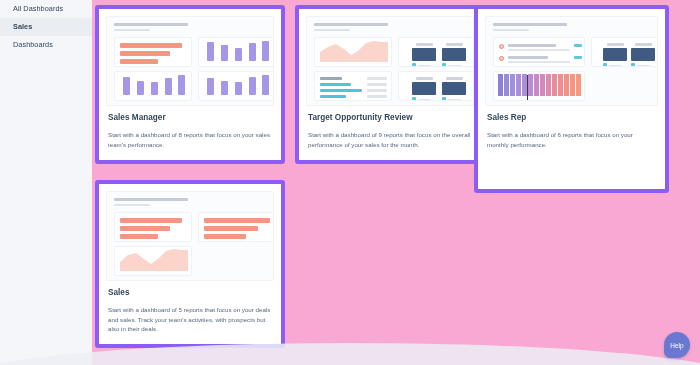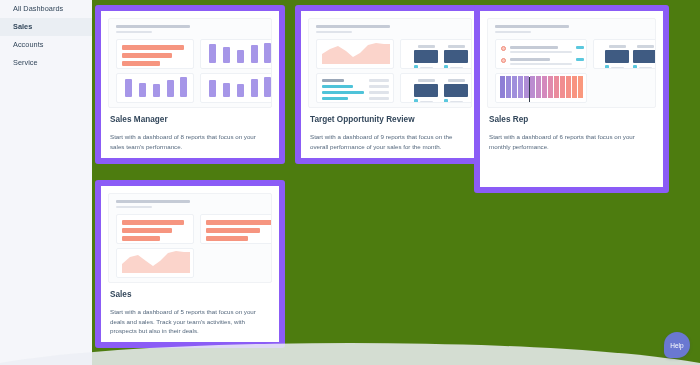--- a/index.html
+++ b/index.html
@@ -6,21 +6,21 @@
     margin: 0; padding: 0;
     width: 700px; height: 365px;
     overflow: hidden;
     background: #f5f6fa;
     font-family: "Liberation Sans", sans-serif;
     -webkit-font-smoothing: antialiased;
   }
   #app {
     position: relative;
     width: 700px; height: 365px;
-    background: #4d7c0f;
+    background: #f9a8d4;
     overflow: hidden;
   }
 
   
   #sidebar {
     position: absolute;
     left: 0; top: 0;
     width: 92px; height: 365px;
     background: #f5f6fa;
   }
@@ -37,21 +37,21 @@
   .nav-item.selected {
     background: #eaeef3;
     font-weight: bold;
     color: #33475b;
   }
 
   
   .card {
     position: absolute;
     background: #ffffff;
-    border: 6px solid #8b5cf6;
+    border: 4px solid #8b5cf6;
     border-radius: 3px;
     box-sizing: border-box;
     cursor: pointer;
   }
   #card-0 { left: 95px;  top: 5px;   width: 190px; height: 159px; }
   #card-1 { left: 295px; top: 5px;   width: 190px; height: 159px; }
   #card-2 { left: 474px; top: 5px;   width: 195px; height: 188px; }
   #card-3 { left: 95px;  top: 180px; width: 190px; height: 168px; }
 
   .thumb {
@@ -162,24 +162,21 @@
 <div id="app">
 
   <div id="sidebar">
     <div class="nav-item">
       <span>All Dashboards</span>
     </div>
     <div class="nav-item selected">
       <span>Sales</span>
     </div>
     <div class="nav-item">
-      <span>Accounts</span>
-    </div>
-    <div class="nav-item">
-      <span>Service</span>
+      <span>Dashboards</span>
     </div>
   </div>
 
   <div class="card" id="card-0">
     <div class="thumb">
       <div class="thumb-head">
         <div class="t-line1"></div>
           <div class="t-line2"></div>
       </div>
 

